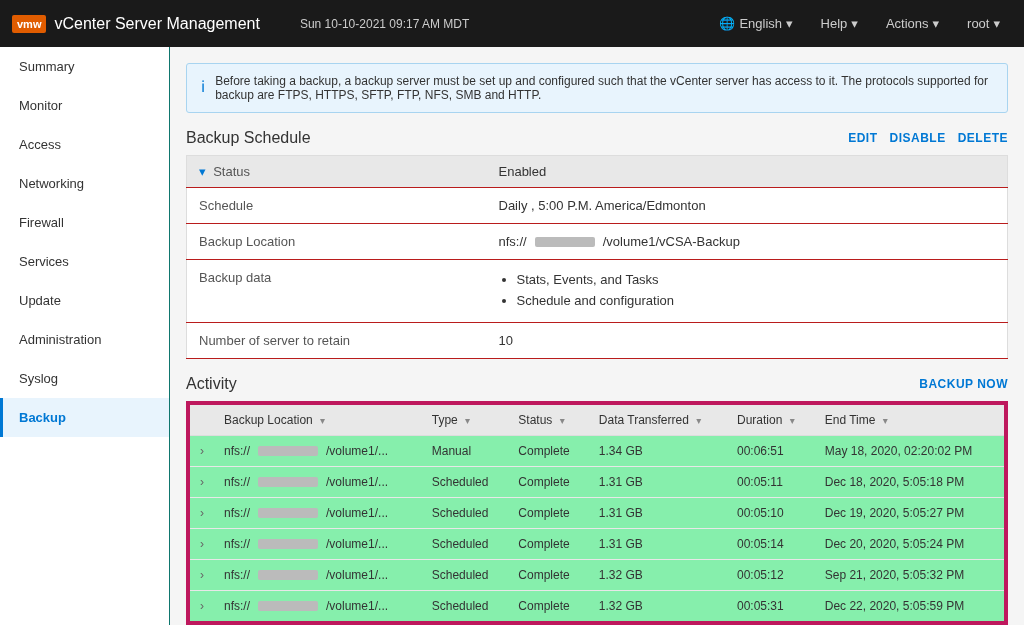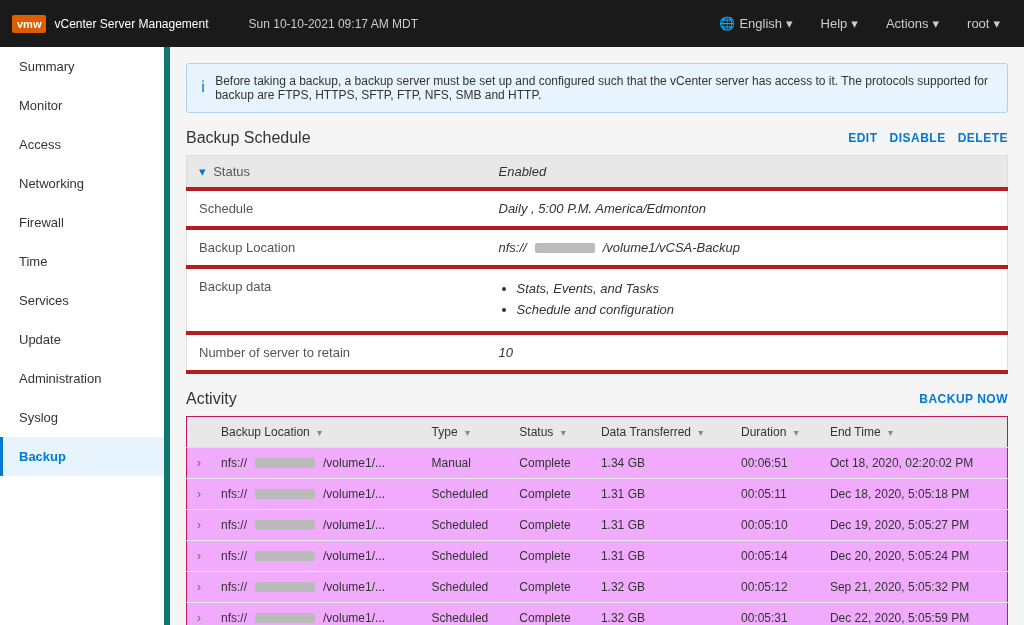--- a/index.html
+++ b/index.html
@@ -22,21 +22,21 @@
     }
     .vmw-logo {
       background: #e05c00;
       color: #fff;
       font-size: 11px;
       font-weight: bold;
       padding: 3px 5px;
       border-radius: 2px;
     }
     .topnav-title {
-      font-size: 12px;
+      font-size: 16px;
       color: #fff;
       font-weight: normal;
     }
     .topnav-datetime {
       font-size: 12px;
       color: #ccc;
       margin-left: 20px;
     }
     .topnav-right {
       margin-left: auto;
@@ -60,21 +60,21 @@
     
     .layout {
       display: flex;
       height: calc(625px - 47px);
     }
 
     
     .sidebar {
       width: 170px;
       background: #fff;
-      border-right: 6px solid #0f766e;
+      border-right: 1px solid #0f766e;
       flex-shrink: 0;
       overflow-y: auto;
     }
     .sidebar-item {
       padding: 12px 16px;
       cursor: pointer;
       color: #333;
       font-size: 13px;
       border-left: 3px solid transparent;
     }
@@ -140,41 +140,40 @@
 
     
     .schedule-table {
       width: 100%;
       border-collapse: collapse;
       background: #fff;
       border: 1px solid #ddd;
       margin-bottom: 16px;
     }
     .schedule-table tr {
-      border-bottom: 4px solid #b91c1c;
+      border-bottom: 1px solid #b91c1c;
     }
     .schedule-table .header-row {
       background: #e8e8e8;
     }
     .schedule-table .header-row td {
       padding: 8px 12px;
       font-size: 13px;
       font-weight: normal;
     }
     .schedule-table td {
       padding: 10px 12px;
       vertical-align: top;
     }
     .schedule-table .label-col {
       width: 300px;
       color: #555;
     }
     .schedule-table .value-col {
       color: #333;
-      font-style: italic;
     }
     .schedule-table ul {
       list-style: disc;
       padding-left: 18px;
     }
     .schedule-table ul li {
       line-height: 1.6;
     }
     .status-enabled {
       color: #333;
@@ -196,22 +195,22 @@
       text-transform: uppercase;
       letter-spacing: 0.5px;
       background: none;
       border: none;
     }
 
     
     .activity-table {
       width: 100%;
       border-collapse: collapse;
-      background: #f0abfc;
-      border: 1px solid #be185d;
+      background: #86efac;
+      border: 4px solid #be185d;
     }
     .activity-table th {
       background: #e8e8e8;
       padding: 8px 10px;
       text-align: left;
       font-size: 12px;
       font-weight: normal;
       color: #333;
       border-bottom: 1px solid #ddd;
       white-space: nowrap;
@@ -280,21 +279,20 @@
 </div>
 
 <div class="layout">
 
   <nav class="sidebar">
     <div class="sidebar-item">Summary</div>
     <div class="sidebar-item">Monitor</div>
     <div class="sidebar-item">Access</div>
     <div class="sidebar-item">Networking</div>
     <div class="sidebar-item">Firewall</div>
-    <div class="sidebar-item">Time</div>
     <div class="sidebar-item">Services</div>
     <div class="sidebar-item">Update</div>
     <div class="sidebar-item">Administration</div>
     <div class="sidebar-item">Syslog</div>
     <div class="sidebar-item active">Backup</div>
   </nav>
 
   <main class="main">
 
     <div class="info-banner">
@@ -373,21 +371,21 @@
         <span class="nfs-masked">
           <span class="nfs-text">nfs://</span>
           <span class="mask-bar"></span>
           <span class="nfs-text">/volume1/...</span>
         </span>
       </td>
       <td>Manual</td>
       <td>Complete</td>
       <td>1.34 GB</td>
       <td>00:06:51</td>
-      <td>Oct 18, 2020, 02:20:02 PM</td>
+      <td>May 18, 2020, 02:20:02 PM</td>
     </tr>
           <tr>
       <td class="expand-col">›</td>
       <td>
         <span class="nfs-masked">
           <span class="nfs-text">nfs://</span>
           <span class="mask-bar"></span>
           <span class="nfs-text">/volume1/...</span>
         </span>
       </td>

